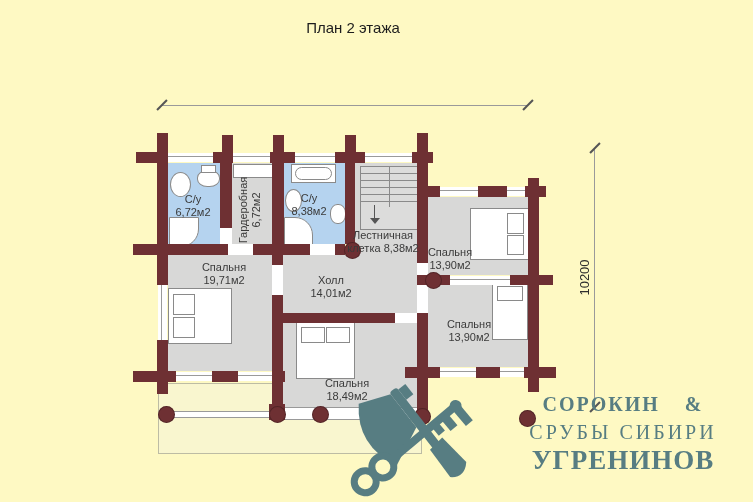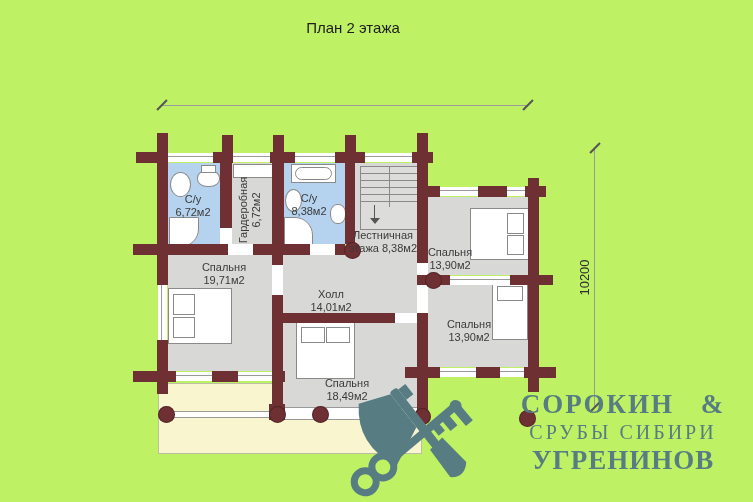--- a/index.html
+++ b/index.html
@@ -1,16 +1,16 @@
 <!DOCTYPE html>
 <html><head>
 <meta charset="utf-8">
 <style>
   html,body{margin:0;padding:0;background:#fff;}
-  #stage{position:relative;width:753px;height:502px;background:#bef264;overflow:hidden;
+  #stage{position:relative;width:753px;height:502px;background:#fef9c3;overflow:hidden;
          font-family:"Liberation Sans",sans-serif;}
   .abs{position:absolute;}
   .wall{position:absolute;background:var(--wall);z-index:5;}
   .floor{position:absolute;z-index:2;}
   .floor-gray{background:var(--floor);}
   .floor-blue{background:var(--bath);}
   .balcony{position:absolute;background:var(--balcony);border:1px solid #bdbca4;z-index:1;}
   .win-h{position:absolute;height:9px;z-index:6;
          background:linear-gradient(to bottom,#fff 0 3px,#9a9a9a 3px 4px,#fff 4px 100%);}
   .win-v{position:absolute;width:9px;z-index:6;
@@ -21,21 +21,21 @@
   .fixture{position:absolute;background:#fff;border:1px solid var(--fix);z-index:4;}
   .label{position:absolute;color:#3a3a3a;font-size:11px;line-height:13px;text-align:center;
          white-space:nowrap;z-index:9;}
   .dimline{position:absolute;background:#9a9a9a;z-index:10;}
   .dimtick{position:absolute;width:14px;height:2px;background:#555;transform:rotate(-45deg);z-index:10;}
   .dimtext{position:absolute;color:#2e2e2e;font-size:13px;z-index:10;text-align:center;}
   #title{position:absolute;left:253px;top:19px;width:200px;text-align:center;font-size:15px;
          color:#1d1d1d;z-index:9;}
   #logo-text{position:absolute;left:498px;top:390px;width:250px;text-align:center;
              color:var(--logo);z-index:50;font-family:"Liberation Serif",serif;}
-  #logo-line1{font-weight:bold;font-size:27px;letter-spacing:2px;word-spacing:18px;line-height:28px;}
+  #logo-line1{font-weight:bold;font-size:20px;letter-spacing:2px;word-spacing:18px;line-height:28px;}
   #logo-line2{font-weight:bold;font-size:27px;letter-spacing:1px;line-height:31px;}
   #logo-line3{font-size:20px;letter-spacing:3px;line-height:25px;margin-top:2px;}
   #watermark{position:absolute;left:320px;top:360px;z-index:49;}
   .rail{position:absolute;background:#fff;border-top:1px solid #999;border-bottom:1px solid #999;z-index:3;}
 </style>
 </head>
 <body>
 
 <div id="stage" style="--wall: #6e3033; --floor: #d8d8d7; --bath: #b5d3ef; --balcony: #f9f6cf; --logo: #577d82; --fix: #8a8a8a;">
 
@@ -109,27 +109,27 @@
   <div class="label" style="left:208px;top:168px;width:84px;height:84px;display:flex;flex-direction:column;justify-content:center;transform:rotate(-90deg)">
     <div>Гардеробная</div>
     <div>6,72м2</div>
   </div>
   <div class="label" style="left:281px;top:192px;width:56px">
     <div>С/у</div>
     <div>8,38м2</div>
   </div>
   <div class="label" style="left:341px;top:229px;width:84px">
     <div>Лестничная</div>
-    <div>этажа 8,38м2</div>
+    <div>клетка 8,38м2</div>
   </div>
   <div class="label" style="left:194px;top:261px;width:60px">
     <div>Спальня</div>
     <div>19,71м2</div>
   </div>
-  <div class="label" style="left:299px;top:288px;width:64px">
+  <div class="label" style="left:299px;top:274px;width:64px">
     <div>Холл</div>
     <div>14,01м2</div>
   </div>
   <div class="label" style="left:419px;top:246px;width:62px">
     <div>Спальня</div>
     <div>13,90м2</div>
   </div>
   <div class="label" style="left:438px;top:318px;width:62px">
     <div>Спальня</div>
     <div>13,90м2</div>

